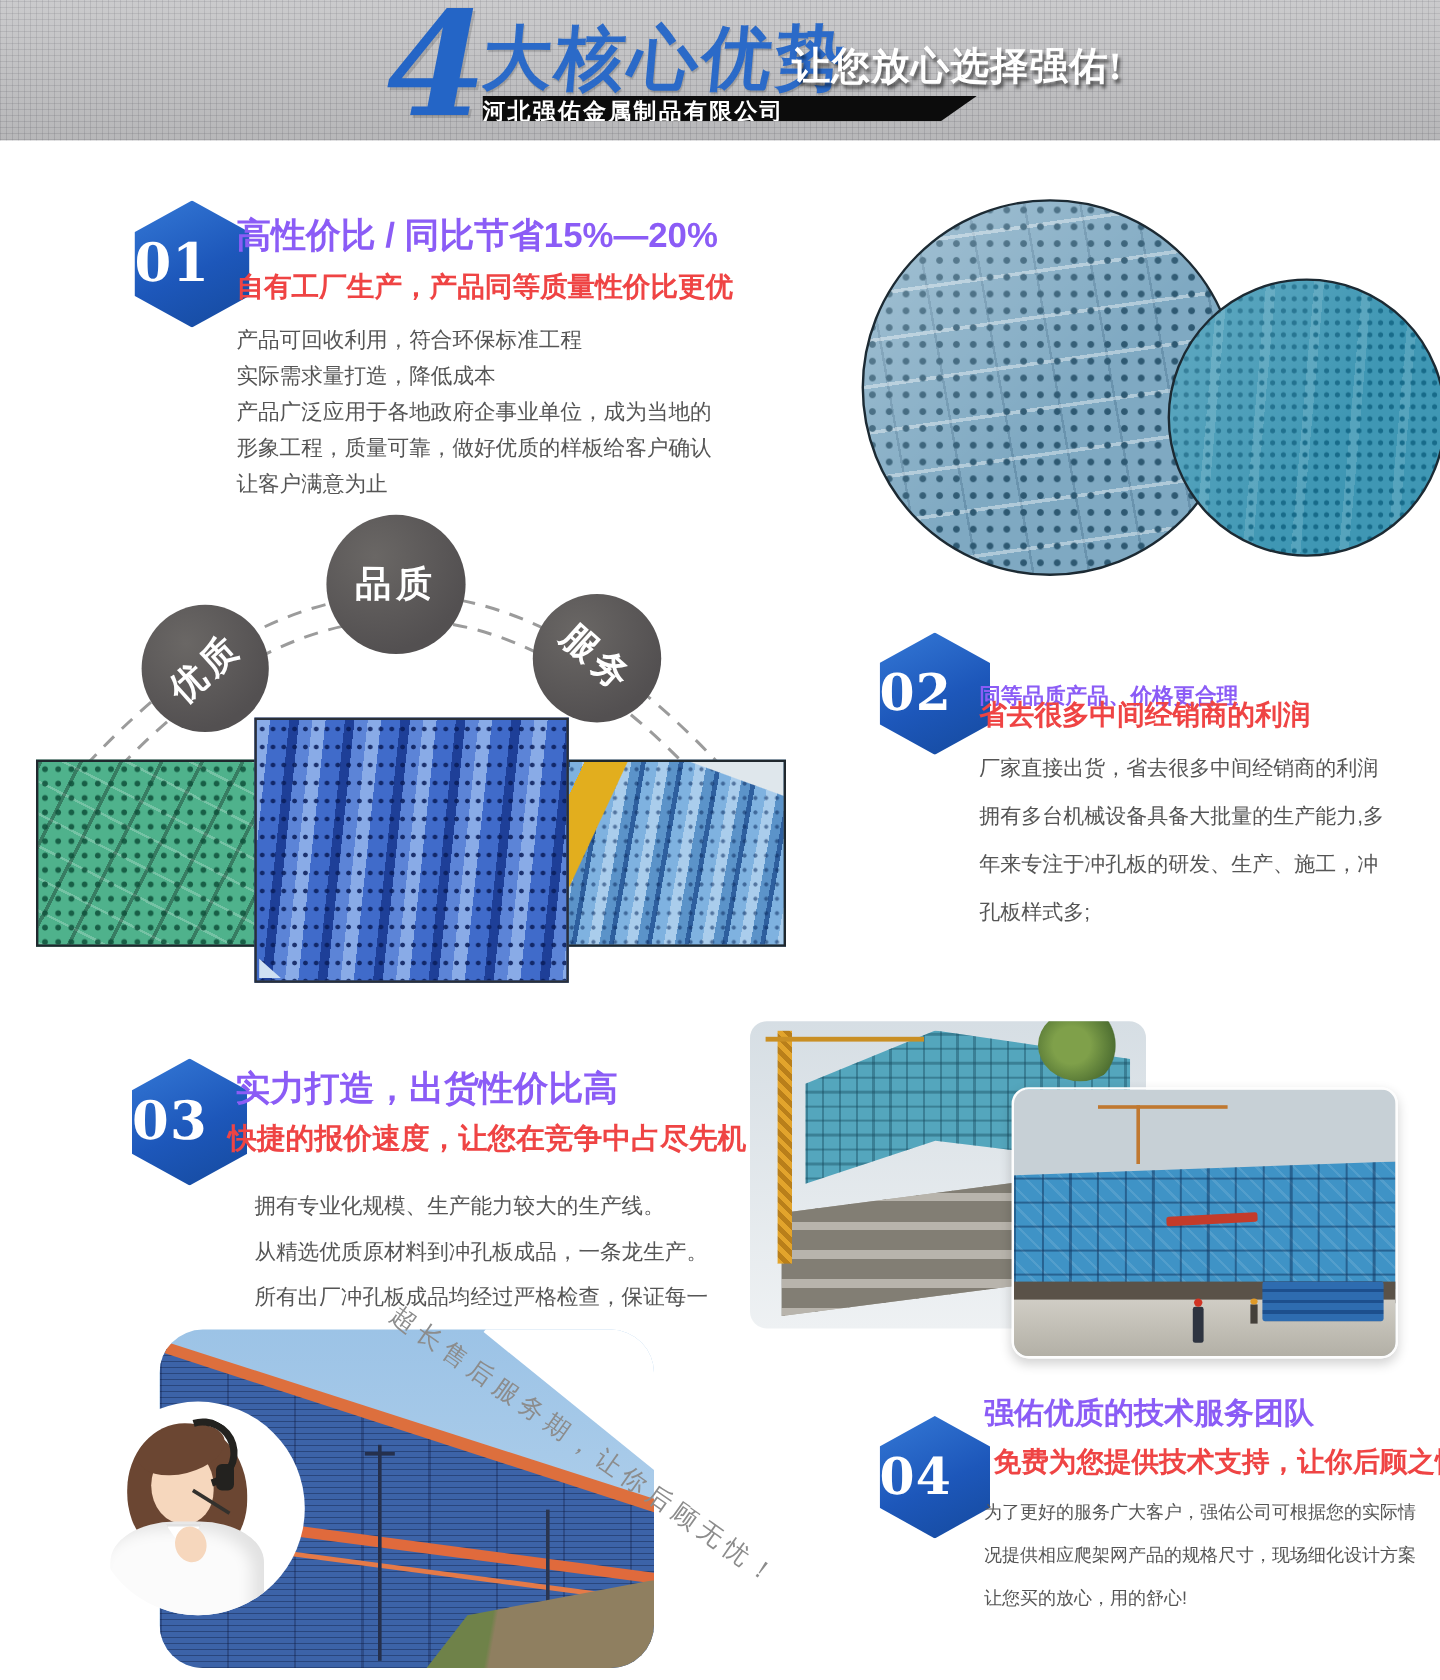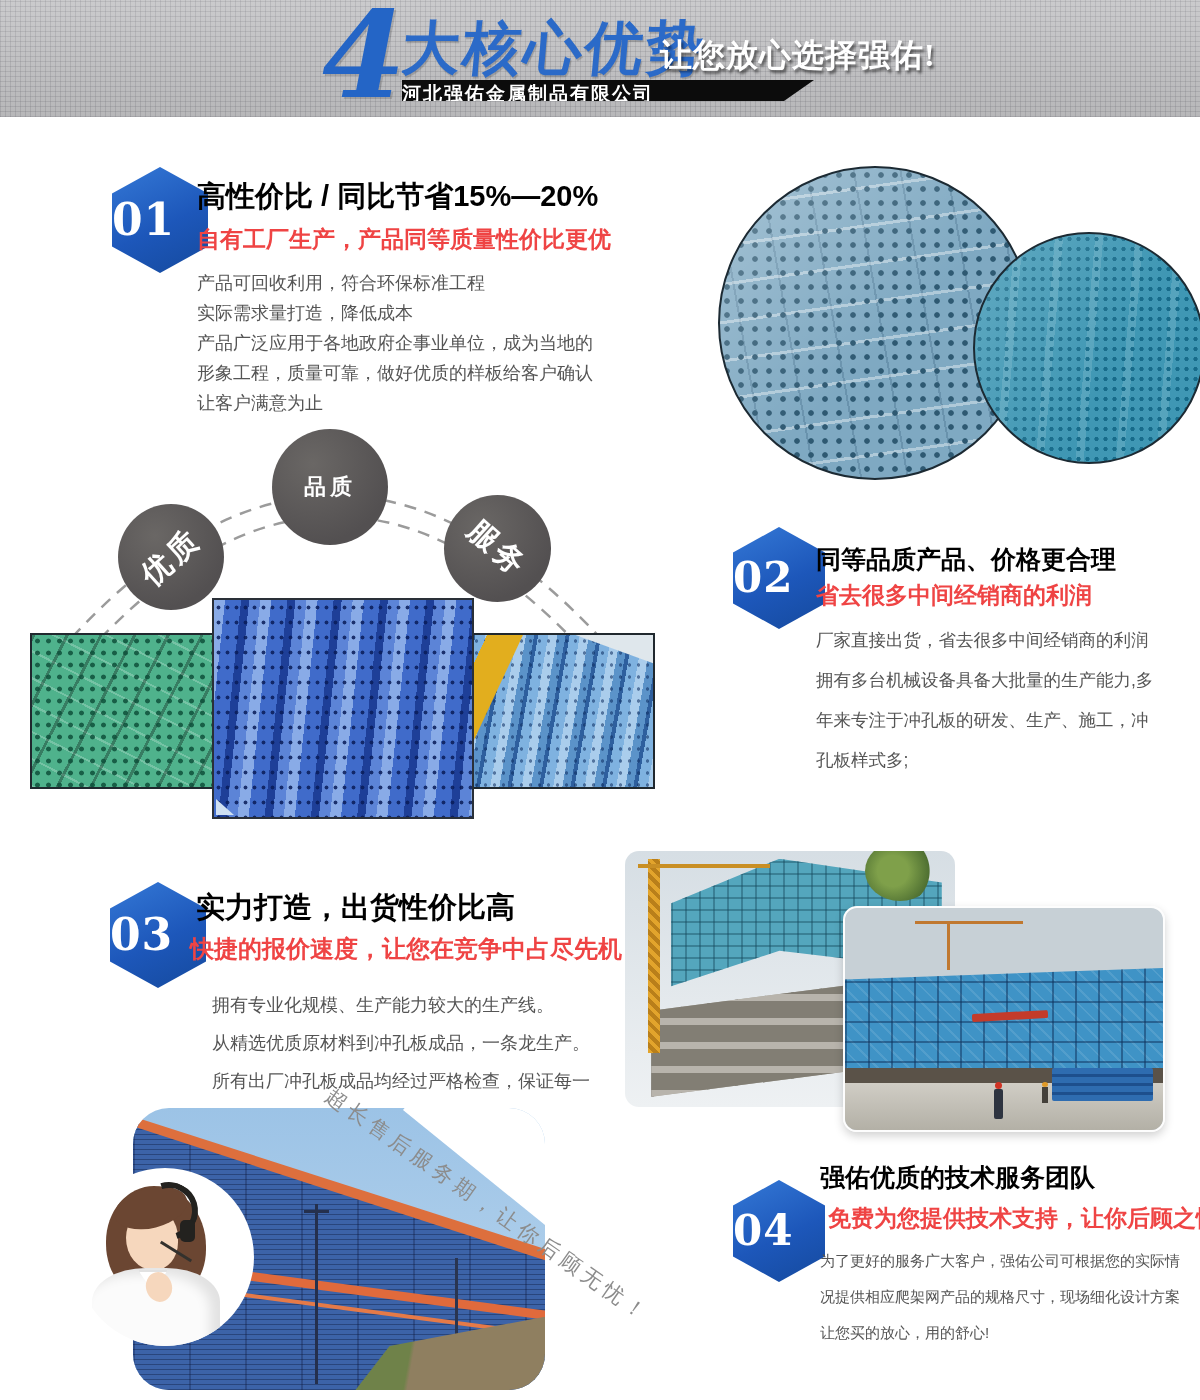--- a/index.html
+++ b/index.html
@@ -25,33 +25,33 @@
   .hdr-banner span{position:static;display:block;text-align:center;
          font:700 19px/27px "Liberation Sans",sans-serif;color:#fff;letter-spacing:2px;
          padding-right:34px;}
 
   
   .hex{width:96px;height:106px;color:#fff;text-align:center;
        background:linear-gradient(155deg,#3478d6 0%,#1d57ba 55%,#154a9e 100%);
        clip-path:polygon(50% 0%,100% 25%,100% 75%,50% 100%,0% 75%,0% 25%);}
   .hex span{position:static;display:block;font:700 44px/106px "DejaVu Serif",serif;
        letter-spacing:1px;}
-  .adv-title{font:700 29px "Liberation Sans",sans-serif;color:#000000;white-space:nowrap;text-align:center;}
+  .adv-title{font:700 29px "Liberation Sans",sans-serif;color:#8b5cf6;white-space:nowrap;text-align:center;}
   .serif{font-family:"Liberation Serif",serif !important;}
   .adv-sub{font:700 23px "Liberation Serif",serif;color:#ef4444;white-space:nowrap;}
   .adv-body{font:18px/30px "Liberation Sans",sans-serif;color:#555;white-space:pre-line;}
 
   #hex1{left:112px;top:167px;}
   #t1{left:197px;top:177px;}
   #s1{left:197px;top:224px;}
   #b1{left:197px;top:268px;width:420px;}
 
   #hex2{left:733px;top:527px;width:92px;height:102px;}
   #hex2 span{line-height:102px;font-size:42px;}
-  #t2{left:816px;top:543px;font-size:25px;}
+  #t2{left:816px;top:568px;font-size:18px;}
   #s2{left:816px;top:580px;}
   #b2{left:816px;top:620px;width:390px;font-size:17.5px;line-height:40px;}
 
   #hex3{left:110px;top:882px;}
   #t3{left:196px;top:888px;font-size:29px;}
   #s3{left:190px;top:933px;font-size:24px;}
   #b3{left:196px;top:986px;width:430px;line-height:38px;margin-left:16px;}
 
   #hex4{left:733px;top:1180px;width:92px;height:102px;}
   #hex4 span{line-height:102px;font-size:42px;}
@@ -62,21 +62,21 @@
   
   #arcs{left:40px;top:418px;width:580px;height:300px;z-index:0;}
   .qc{border-radius:50%;z-index:3;
       background:radial-gradient(circle at 35% 30%,#6a6765,#535051 72%);}
   .qc span{position:static;display:flex;width:100%;height:100%;align-items:center;
       justify-content:center;font:700 30px "Liberation Sans",sans-serif;color:#fff;
       letter-spacing:4px;}
   #qc1{left:118px;top:504px;width:106px;height:106px;}
   #qc1 span{transform:rotate(-42deg);}
   #qc2{left:272px;top:429px;width:116px;height:116px;}
-  #qc2 span{font-size:22px;}
+  #qc2 span{font-size:30px;}
   #qc3{left:444px;top:495px;width:107px;height:107px;}
   #qc3 span{transform:rotate(42deg);}
 
   
   .pimg{border:2px solid #20282e;}
   #img-green{left:30px;top:633px;width:368px;height:156px;z-index:1;
     background-color:#4fb28c;
     background-image:
       linear-gradient(205deg,rgba(26,58,126,.95) 0 30px,transparent 31px),
       radial-gradient(circle,rgba(14,80,58,.85) 2px,transparent 2.8px),

